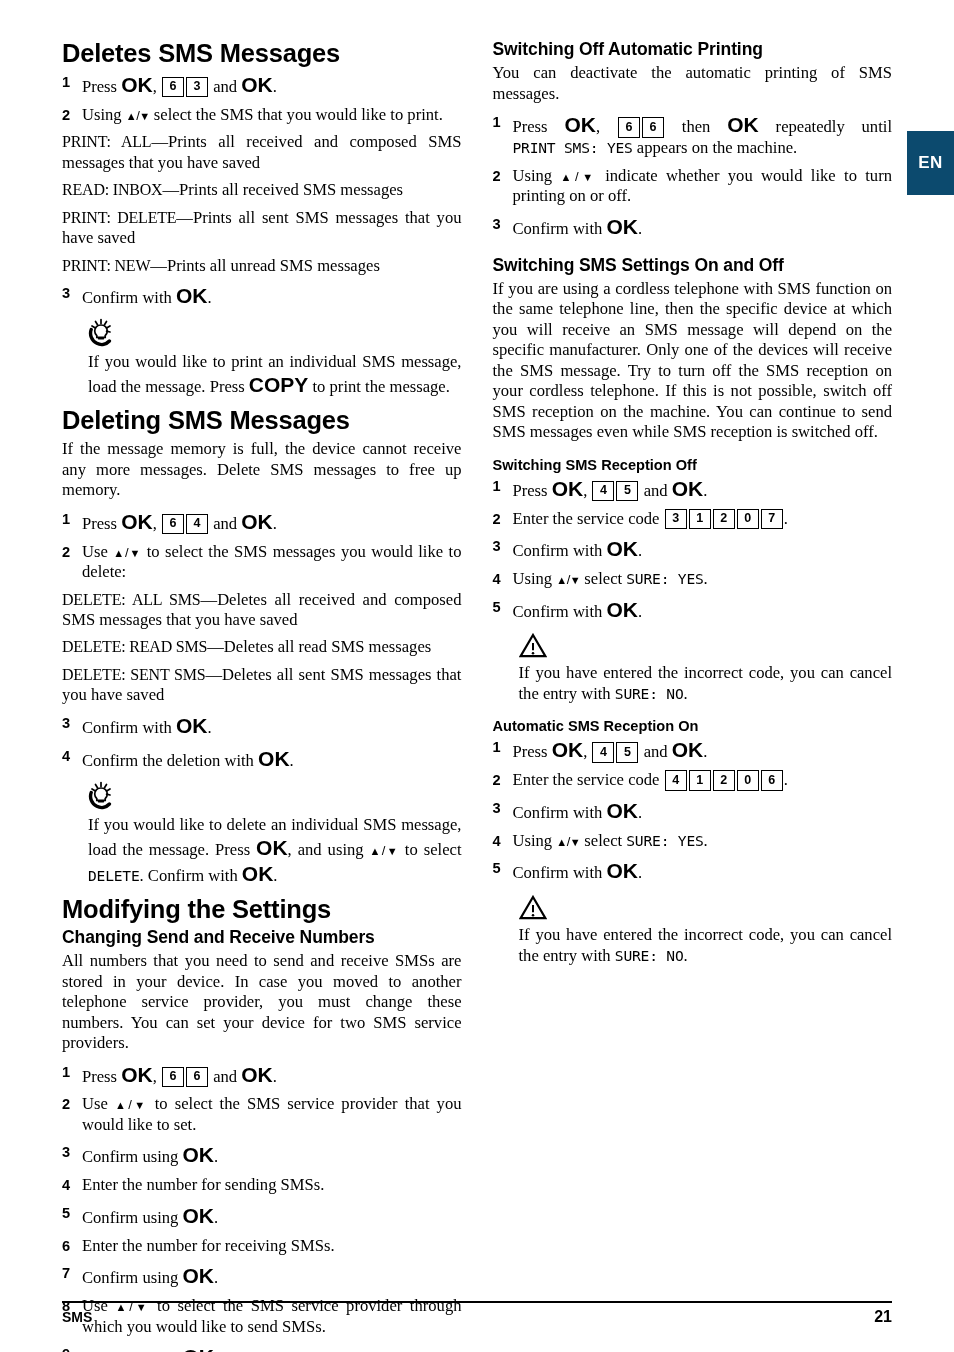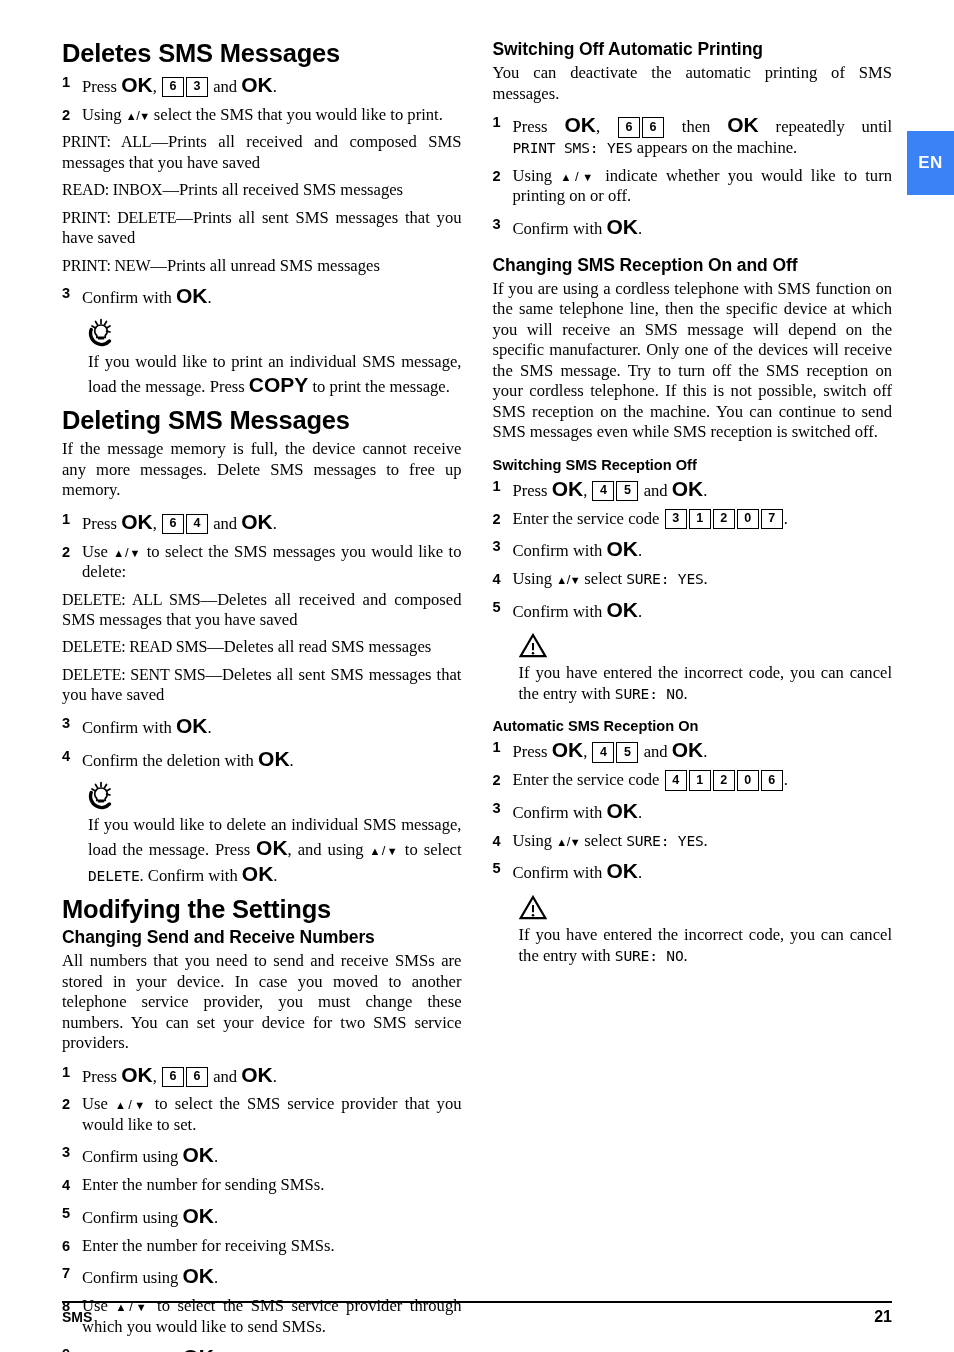--- a/index.html
+++ b/index.html
@@ -20,21 +20,21 @@
     left: 0; top: 0;
     width: 954px; height: 1352px;
   }
 
   .lang-tab {
     position: absolute;
     right: 0;
     top: 131px;
     width: 47px;
     height: 64px;
-    background: #3b82f6;
+    background: #0c4a6e;
     color: #ffffff;
     font-family: "Liberation Sans", sans-serif;
     font-weight: bold;
     font-size: 17px;
     letter-spacing: 0.5px;
     display: flex;
     align-items: center;
     justify-content: center;
   }
 
@@ -387,21 +387,21 @@
       <div class="step">
         <div class="num">2</div>
         <div class="txt"><span>Using </span><span class="updown">▲<span class="slash">/</span>▼</span><span> indicate whether you would like to turn printing on or off.</span></div>
       </div>
 
       <div class="step">
         <div class="num">3</div>
         <div class="txt nojust"><span>Confirm with </span><b class="k">OK</b><span>.</span></div>
       </div>
 
-      <h2 class="sub spaced">Changing SMS Reception On and Off</h2>
+      <h2 class="sub spaced">Switching SMS Settings On and Off</h2>
       <p class="body">If you are using a cordless telephone with SMS function on the same telephone line, then the specific device at which you will receive an SMS message will depend on the specific manufacturer. Only one of the devices will receive the SMS message. Try to turn off the SMS reception on your cordless telephone. If this is not possible, switch off SMS reception on the machine. You can continue to send SMS messages even while SMS reception is switched off.</p>
 
       <h3 class="subsub">Switching SMS Reception Off</h3>
 
       <div class="step">
         <div class="num">1</div>
         <div class="txt nojust"><span>Press </span><b class="k">OK</b><span>, </span><span class="keys"><span class="key">4</span><span class="key">5</span></span><span> and </span><b class="k">OK</b><span>.</span></div>
       </div>
 
       <div class="step">

